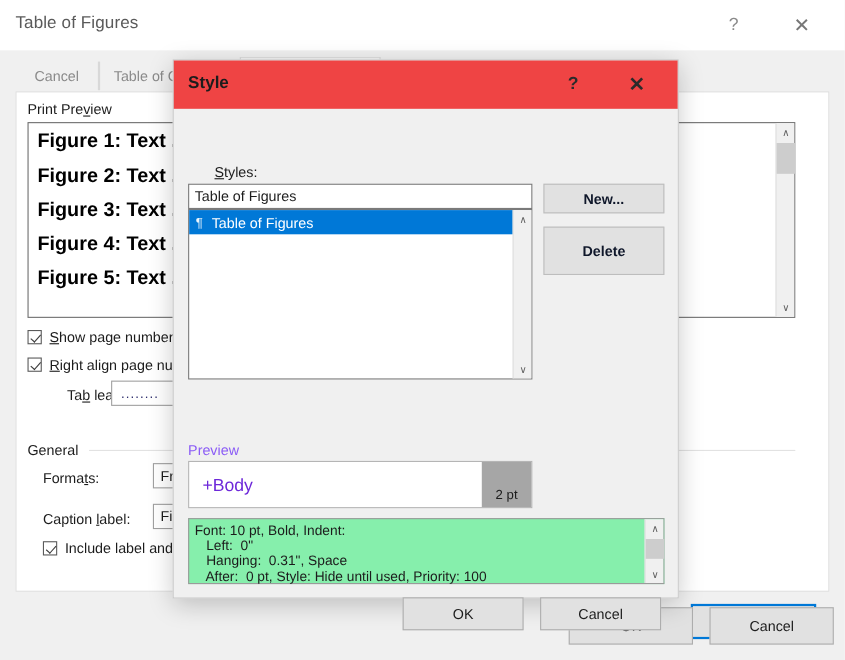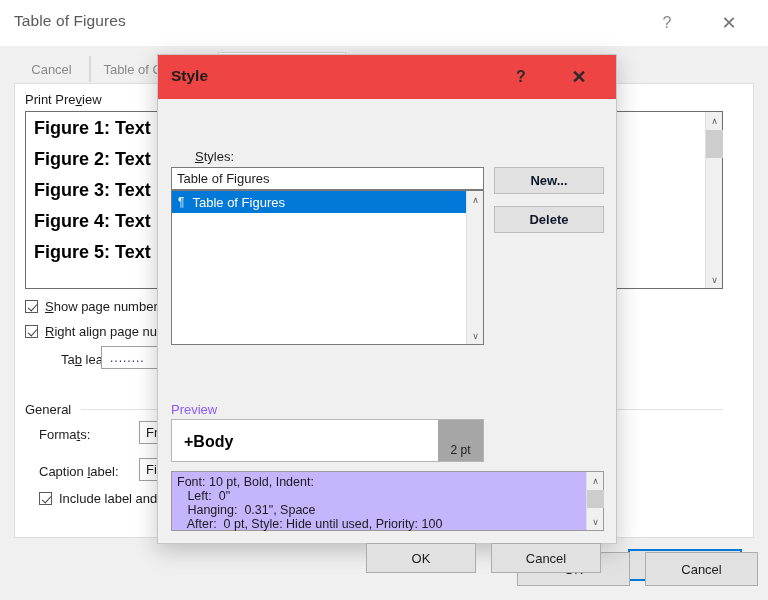--- a/index.html
+++ b/index.html
@@ -385,41 +385,41 @@
     background: #e1e1e1;
     border: 1px solid #adadad;
     box-sizing: border-box;
     display: flex; align-items: center; justify-content: center;
     font-size: 13px; color: #1c1c1c;
     cursor: default;
   }
   .std-btn.disabled { color: #0f172a; border-color: #bdbdbd; font-weight: bold; }
 
   #btn-new    { left: 336px; top: 68px;  width: 110px; height: 27px; }
-  #btn-delete { left: 336px; top: 107px; width: 110px; height: 27px; }
+  #btn-delete { left: 336px; top: 107px; width: 110px; height: 44px; }
 
   #preview-label {
     position: absolute;
     left: 13px; top: 303px;
     font-size: 13px; color: #8b5cf6;
   }
   #preview-box {
     position: absolute;
     left: 13px; top: 320px;
     width: 313px; height: 43px;
     background: #ffffff;
     border: 1px solid #b5b5b5;
     box-sizing: border-box;
   }
   #preview-sample-text {
     position: absolute;
     left: 12px; top: 13px;
     font-size: 16px;
-    font-weight: bold;
-    color: #000000;
+    font-weight: normal;
+    color: #6d28d9;
   }
   #preview-size-chip {
     position: absolute;
     right: 0; top: 0;
     width: 45px; height: 100%;
     background: #a6a6a6;
     display: flex; align-items: flex-end; justify-content: center;
     box-sizing: border-box;
     padding-bottom: 4px;
     font-size: 12px;
@@ -438,21 +438,21 @@
   #btn-modify-style-inner {
     border: 1px dotted #4a4a4a;
     padding: 2px 16px;
     font-size: 13px; color: #1c1c1c;
   }
 
   #style-desc-box {
     position: absolute;
     left: 13px; top: 372px;
     width: 433px; height: 60px;
-    background: #c4b5fd;
+    background: #86efac;
     border: 1px solid #9a9a9a;
     box-sizing: border-box;
   }
   #style-desc-text {
     position: absolute;
     left: 5px; top: 3px;
     right: 20px;
     font-size: 12.5px;
     color: #1c1c1c;
     line-height: 14px;

